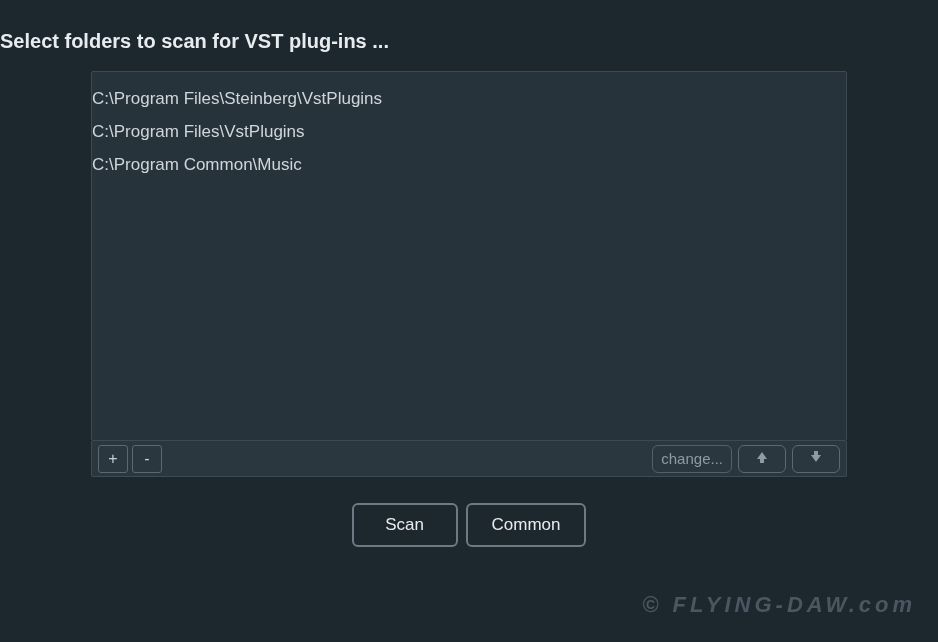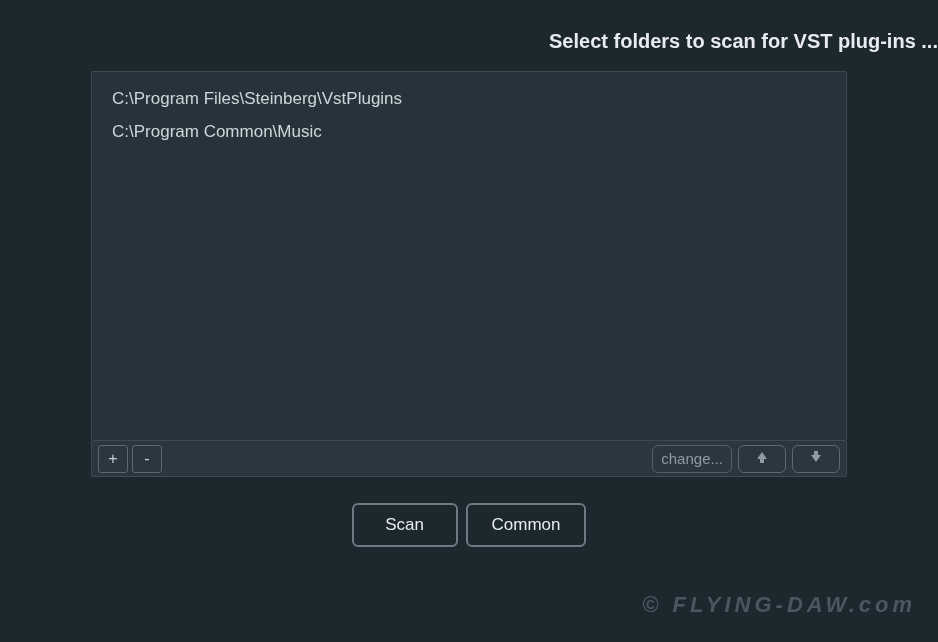--- a/index.html
+++ b/index.html
@@ -10,34 +10,34 @@
     body {
       width: 938px;
       height: 642px;
       background: #1d272e;
       font-family: "Segoe UI", Tahoma, Verdana, sans-serif;
       color: #d8dde1;
       overflow: hidden;
       position: relative;
     }
     .dialog-title {
-      text-align: right;
+      text-align: left;
       font-weight: bold;
       font-size: 20px;
       padding: 30px 0 18px 0;
       color: #e8ecef;
     }
     .folder-list-box {
       margin: 0 auto;
       width: 756px;
       height: 370px;
       background: #27333b;
       border: 1px solid #3e4a52;
       border-radius: 2px;
-      padding: 10px 20px;
+      padding: 10px 0;
       overflow: hidden;
     }
     .folder-item {
       font-size: 17px;
       line-height: 1.95;
       color: #cfd6db;
       cursor: default;
     }
     .toolbar-row {
       margin: 0 auto;
@@ -128,20 +128,21 @@
       user-select: none;
     }
   </style>
 </head>
 <body>
 
 <div class="dialog-title">Select folders to scan for VST plug-ins ...</div>
 
 <div class="folder-list-box">
   <div class="folder-item">C:\Program Files\Steinberg\VstPlugins</div>
+  <div class="folder-item">C:\Program Files\VstPlugins</div>
   <div class="folder-item">C:\Program Common\Music</div>
 </div>
 
 <div class="toolbar-row">
   <button class="small-btn">+</button>
   <button class="small-btn">-</button>
   <div class="toolbar-spacer"></div>
   <button class="change-btn">change...</button>
   <button class="arrow-btn">
     <span>

